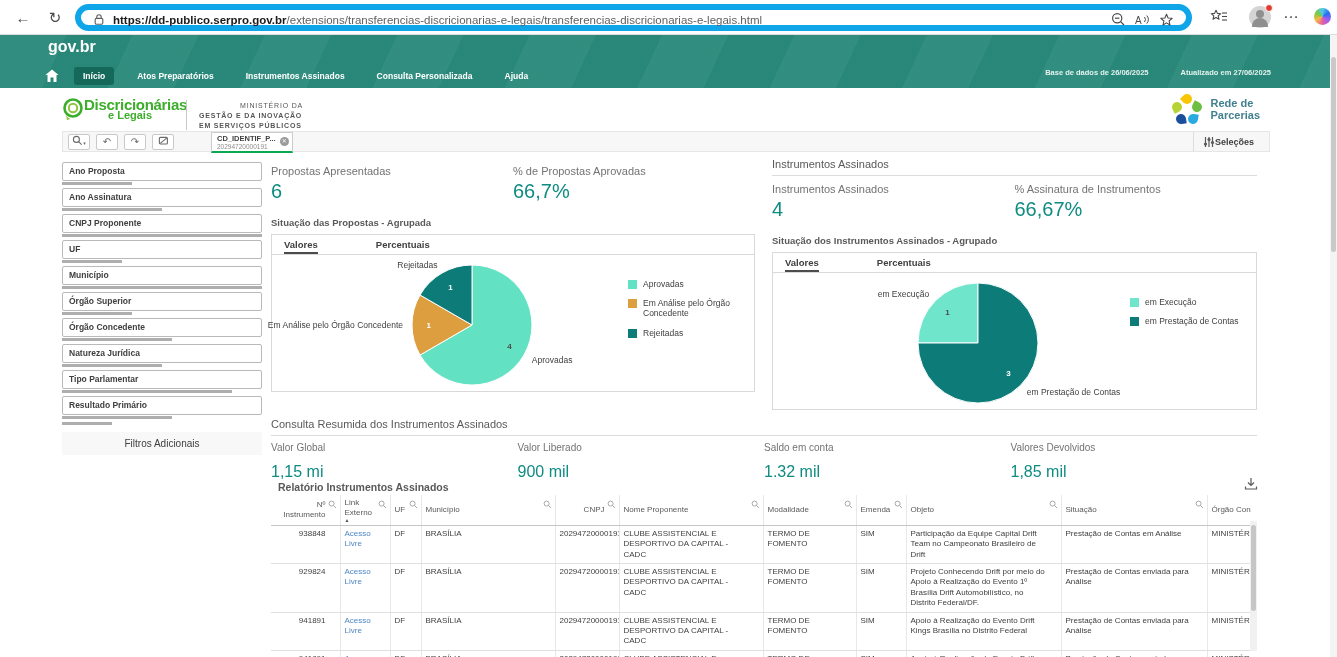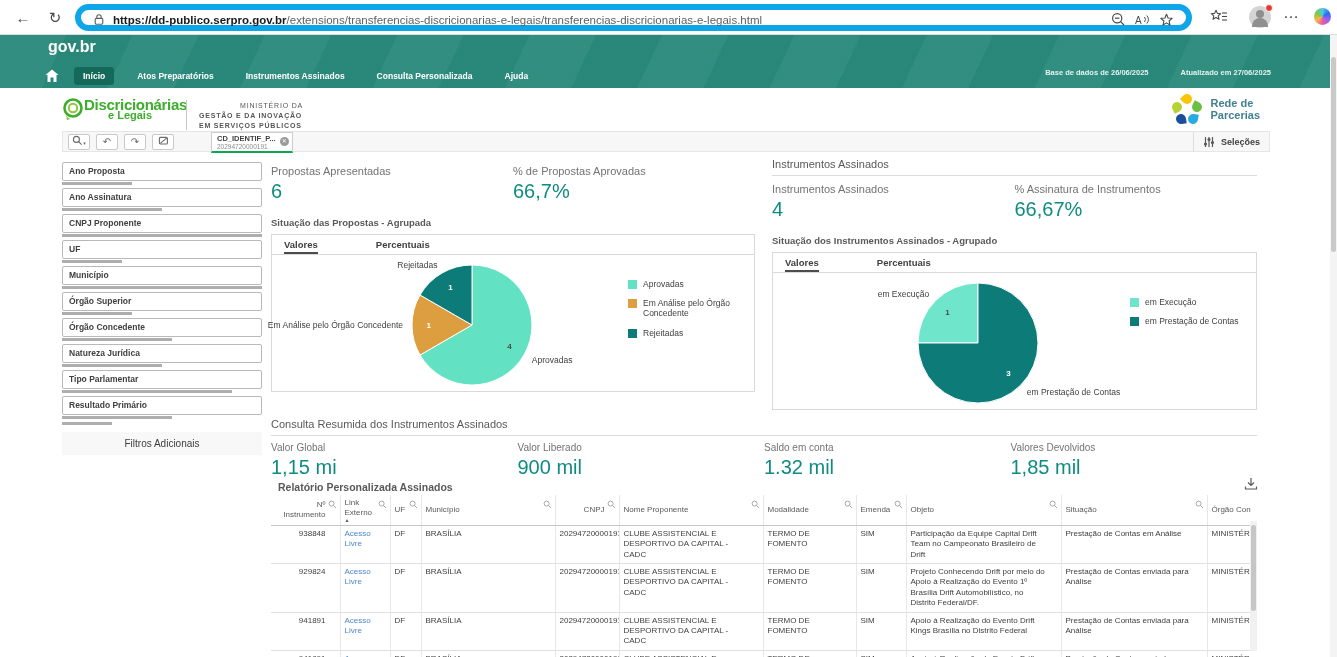--- a/index.html
+++ b/index.html
@@ -56,21 +56,21 @@
   .toolbar{position:absolute;left:62px;top:131px;width:1208px;height:21px;background:#f7f7f7;border:1px solid #e6e6e6}
   .tb-btn{position:absolute;top:2px;width:22px;height:16px;border:1px solid #c9c9c9;border-radius:2px;background:#fff;
           color:#6b6b6b;font-size:10px;text-align:center;line-height:14px;cursor:pointer}
   .chip{position:absolute;left:97px;top:0;height:21px;min-width:74px;background:#fff;border:1px solid #ccc;
         border-bottom:2px solid #0aa84f;padding:1px 16px 0 5px;cursor:pointer}
   .chip-title{font-size:7.5px;font-weight:700;color:#404040;white-space:nowrap}
   .chip-value{font-size:6.5px;color:#8c8c8c;white-space:nowrap}
   .chip-close{position:absolute;right:3px;top:4px;width:9px;height:9px;border-radius:50%;background:#9b9b9b;color:#fff;
               font-size:6px;line-height:9px;text-align:center;cursor:pointer}
   .selections{position:absolute;right:0;top:0;height:19px;width:76px;border-left:1px solid #ddd;display:flex;
-              align-items:center;gap:6px;padding-left:9px;cursor:pointer}
+              align-items:center;padding-left:9px;cursor:pointer}
   .sel-label{font-size:9px;font-weight:700;color:#404040}
 
   
   .sidebar{position:absolute;left:62px;top:162px;width:200px}
   .filter{position:relative;margin-bottom:3px;cursor:pointer}
   .filter-box{height:19px;border:1px solid #b9b9b9;border-radius:2px;background:#fff;
               font-size:8.5px;font-weight:700;color:#404040;line-height:17px;padding-left:6px}
   .filter-bar{height:3px;background:#aeaeae;margin-top:1px}
   .filters-extra{margin-top:7px;height:23px;background:#f8f8f8;text-align:center;font-size:10px;color:#404040;
                  line-height:23px;cursor:pointer}
@@ -94,21 +94,21 @@
   .legend{position:absolute;right:8px;top:24px;width:118px}
   .legend-item{display:flex;margin-bottom:9px;cursor:pointer}
   .legend-swatch{width:9px;height:9px;margin:1px 6px 0 0;flex:none}
   .legend-label{font-size:8.5px;color:#404040;line-height:1.2}
 
   
   .summary{position:absolute;left:271px;top:418px;width:986px}
   .sum-kpis{display:flex;margin-top:6px}
   .sum-kpi{width:250px}
   .sum-label{font-size:10px;color:#737373}
-  .sum-value{font-size:20px;color:#0e8c82;margin-top:3px}
+  .sum-value{font-size:16px;color:#0e8c82;margin-top:10px}
 
   
   .report-title{position:absolute;left:278px;top:481px;font-size:10.5px;font-weight:700;color:#595959}
   .download{position:absolute;left:1243px;top:476px;width:18px;height:18px;cursor:pointer}
   .table-wrap{position:absolute;left:271px;top:495px;width:986px;height:162px;overflow:hidden;background:#fff}
   table{border-collapse:collapse;table-layout:fixed;width:1026px}
   th,td{font-size:8px;font-weight:400;vertical-align:top;text-align:left;
         border-right:1px solid #e8e8e8;border-bottom:1px solid #e0e0e0;padding:3px 14px 3px 4px;
         overflow:hidden;line-height:1.3}
   th{color:#595959;height:26px;vertical-align:middle;position:relative;border-bottom:1px solid #c6c6c6;cursor:pointer}
@@ -402,21 +402,21 @@
         <div class="sum-label">Saldo em conta</div>
           <div class="sum-value">1.32 mil</div>
       </div>
       <div class="sum-kpi">
         <div class="sum-label">Valores Devolvidos</div>
           <div class="sum-value">1,85 mil</div>
       </div>
     </div>
   </div>
 
-  <div class="report-title">Relatório Personalizada Assinados</div>
+  <div class="report-title">Relatório Instrumentos Assinados</div>
   <div class="download">
     <svg width="16" height="16" viewBox="0 0 16 16">
         <path d="M8,2 V9 M5,6.5 8,9.5 11,6.5" fill="none" stroke="#595959" stroke-width="1.2"></path>
         <path d="M2.5,10.5 V13 H13.5 V10.5" fill="none" stroke="#595959" stroke-width="1.2"></path>
       </svg>
   </div>
   <div class="table-wrap">
     <table id="report-table">
         <colgroup>
           <col style="width: 69px;">

